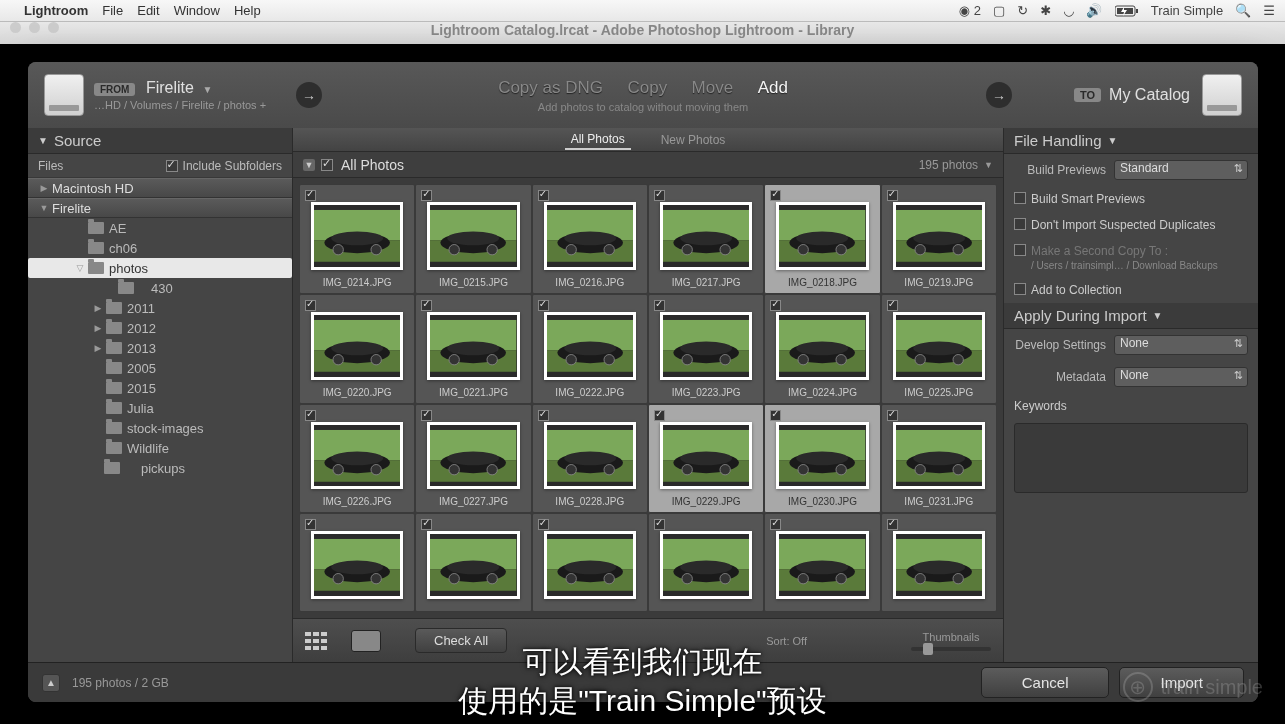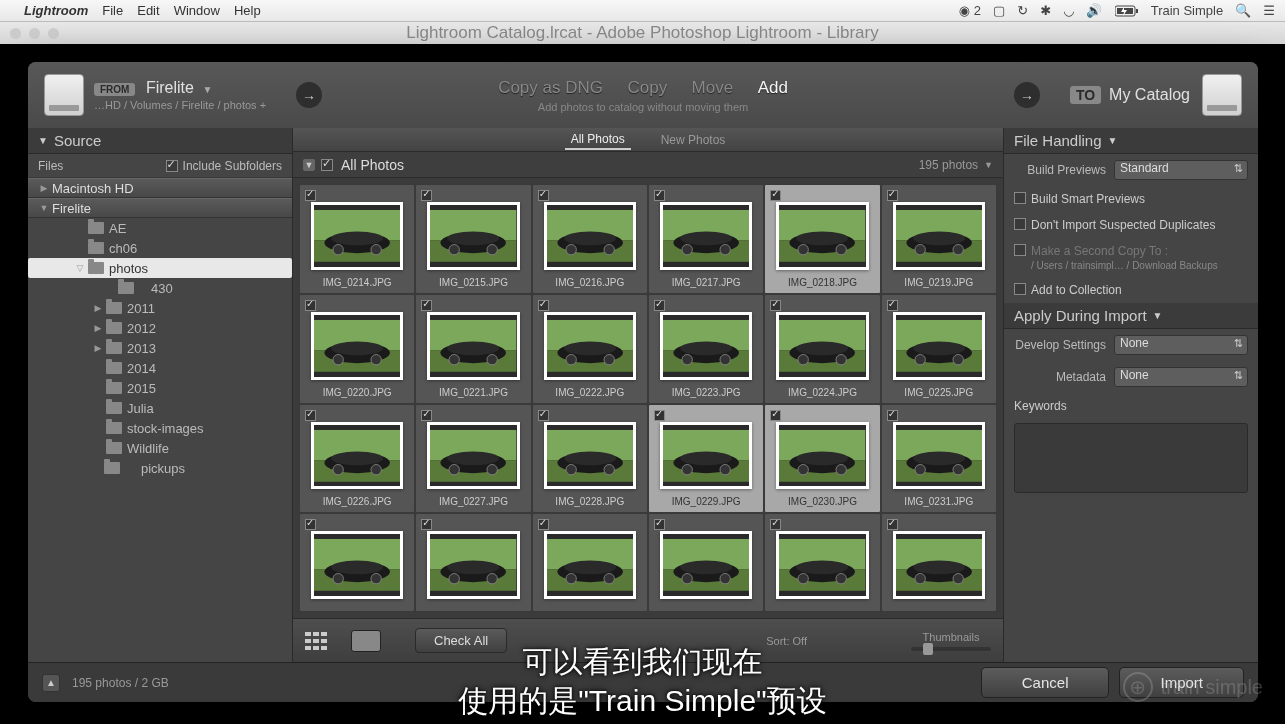--- a/index.html
+++ b/index.html
@@ -1,49 +1,49 @@
 <!DOCTYPE html>
 <html><head>
 <meta charset="utf-8">
 <style>
 * { margin: 0; padding: 0; box-sizing: border-box; font-family: -apple-system, "Helvetica Neue", Arial, sans-serif; }
 body { width: 1285px; height: 724px; background: #000; overflow: hidden; position: relative; }
 
 
 .menubar { height: 22px; background: linear-gradient(#f7f7f7,#e8e8e8); display: flex; align-items: center; padding: 0 10px; font-size: 13px; color: #333; border-bottom: 1px solid #bbb; }
 .menubar .apple { font-size: 15px; margin-right: 14px; }
-.menubar .appbold { font-weight: 600; margin-right: 14px; font-style: italic; }
+.menubar .appbold { font-weight: 600; margin-right: 14px; }
 .menubar .mitem { margin-right: 14px; }
 .menubar .spacer { flex: 1; }
 .menubar .ric { margin-left: 12px; font-size: 13px; color: #444; }
 .menubar .battery { margin-left:12px; display:inline-flex; align-items:center;}
 .menubar .battery svg{width:24px;height:12px;}
 
 
-.titlebar { height: 22px; background: linear-gradient(#e8e8e8,#d6d6d6); display:flex; align-items:center; justify-content:center; font-size:17px; color:#888; position:relative; }
+.titlebar { height: 22px; background: linear-gradient(#e8e8e8,#d6d6d6); display:flex; justify-content:center; font-size:14px; color:#888; position:relative;font-weight:bold; }
 .titlebar .dots{position:absolute;left:10px;display:flex;gap:8px;}
 .titlebar .dot{width:11px;height:11px;border-radius:50%;background:#ccc;}
 
 
 .dialog { position:absolute; left:28px; top:62px; width:1230px; height:640px; background:#4a4a4a; border-radius:8px; box-shadow:0 10px 40px rgba(0,0,0,0.6); display:flex; flex-direction:column; }
 .dtop { height:66px; background:linear-gradient(#585858,#4a4a4a); border-radius:8px 8px 0 0; display:flex; align-items:center; padding:0 16px; position:relative; }
 .hdicon { width:40px; height:42px; background:linear-gradient(#f0f0f0,#d0d0d0); border-radius:4px; border:1px solid #999; position:relative; }
 .hdicon::after{content:"";position:absolute;bottom:4px;left:4px;right:4px;height:6px;background:#999;border-radius:1px;}
 .fromblk { margin-left:10px; }
 .frombadge { display:inline-block; background:#888; color:#2a2a2a; font-size:10px; font-weight:700; padding:1px 6px; border-radius:3px; margin-right:6px; }
 .fromname { color:#e0e0e0; font-size:16px; }
 .fromtri { color:#aaa; font-size:10px; margin-left:4px; }
 .frompath { color:#999; font-size:11px; margin-top:2px; }
 .arrowbtn { width:26px;height:26px;background:#2e2e2e;border-radius:50%;margin-left:30px;display:flex;align-items:center;justify-content:center;color:#ccc;font-size:14px;}
 .importmodes { position:absolute; left:50%; transform:translateX(-50%); text-align:center; }
 .importmodes .modes span { color:#888; font-size:17px; margin:0 10px; text-shadow:0 1px 1px #222;}
 .importmodes .modes span.active { color:#f5f5f5; font-weight:500; }
 .importmodes .sub { color:#888; font-size:11px; margin-top:3px; }
 .toblk { margin-left:auto; display:flex; align-items:center; }
-.tobadge { background:#888; color:#2a2a2a; font-size:14px; font-weight:700; padding:1px 6px; border-radius:3px; margin-right:8px; }
+.tobadge { background:#888; color:#2a2a2a; font-size:11px; font-weight:700; padding:1px 6px; border-radius:3px; margin-right:8px;margin-left:32px; }
 .toname { color:#e0e0e0; font-size:16px; margin-right:12px; }
 
 .dbody { flex:1; display:flex; overflow:hidden; }
 
 
 .leftp { width:265px; background:#454545; display:flex; flex-direction:column; border-right:1px solid #2a2a2a;}
 .panhead { height:26px; background:#3b3b3b; color:#ccc; font-size:15px; padding:0 10px; display:flex; align-items:center; border-bottom:1px solid #2a2a2a;}
 .panhead .tri { margin-right:6px; font-size:10px;}
 .panhead.leftalign{justify-content:flex-start;}
 .filesrow{height:24px;display:flex;align-items:center;padding:0 10px;font-size:12px;color:#bbb;border-bottom:1px solid #383838;}
@@ -234,21 +234,21 @@
               <span>2012</span>
             </div>
             <div class="trow" style="padding-left: 64px;">
               <span class="exp">▶</span>
               <span class="fico"></span>
               <span>2013</span>
             </div>
             <div class="trow" style="padding-left: 64px;">
               <span class="exp"></span>
               <span class="fico"></span>
-              <span>2014</span>
+              <span>2005</span>
             </div>
             <div class="trow" style="padding-left: 64px;">
               <span class="exp"></span>
               <span class="fico"></span>
               <span>2015</span>
             </div>
             <div class="trow" style="padding-left: 64px;">
               <span class="exp"></span>
               <span class="fico"></span>
               <span>Julia</span>

